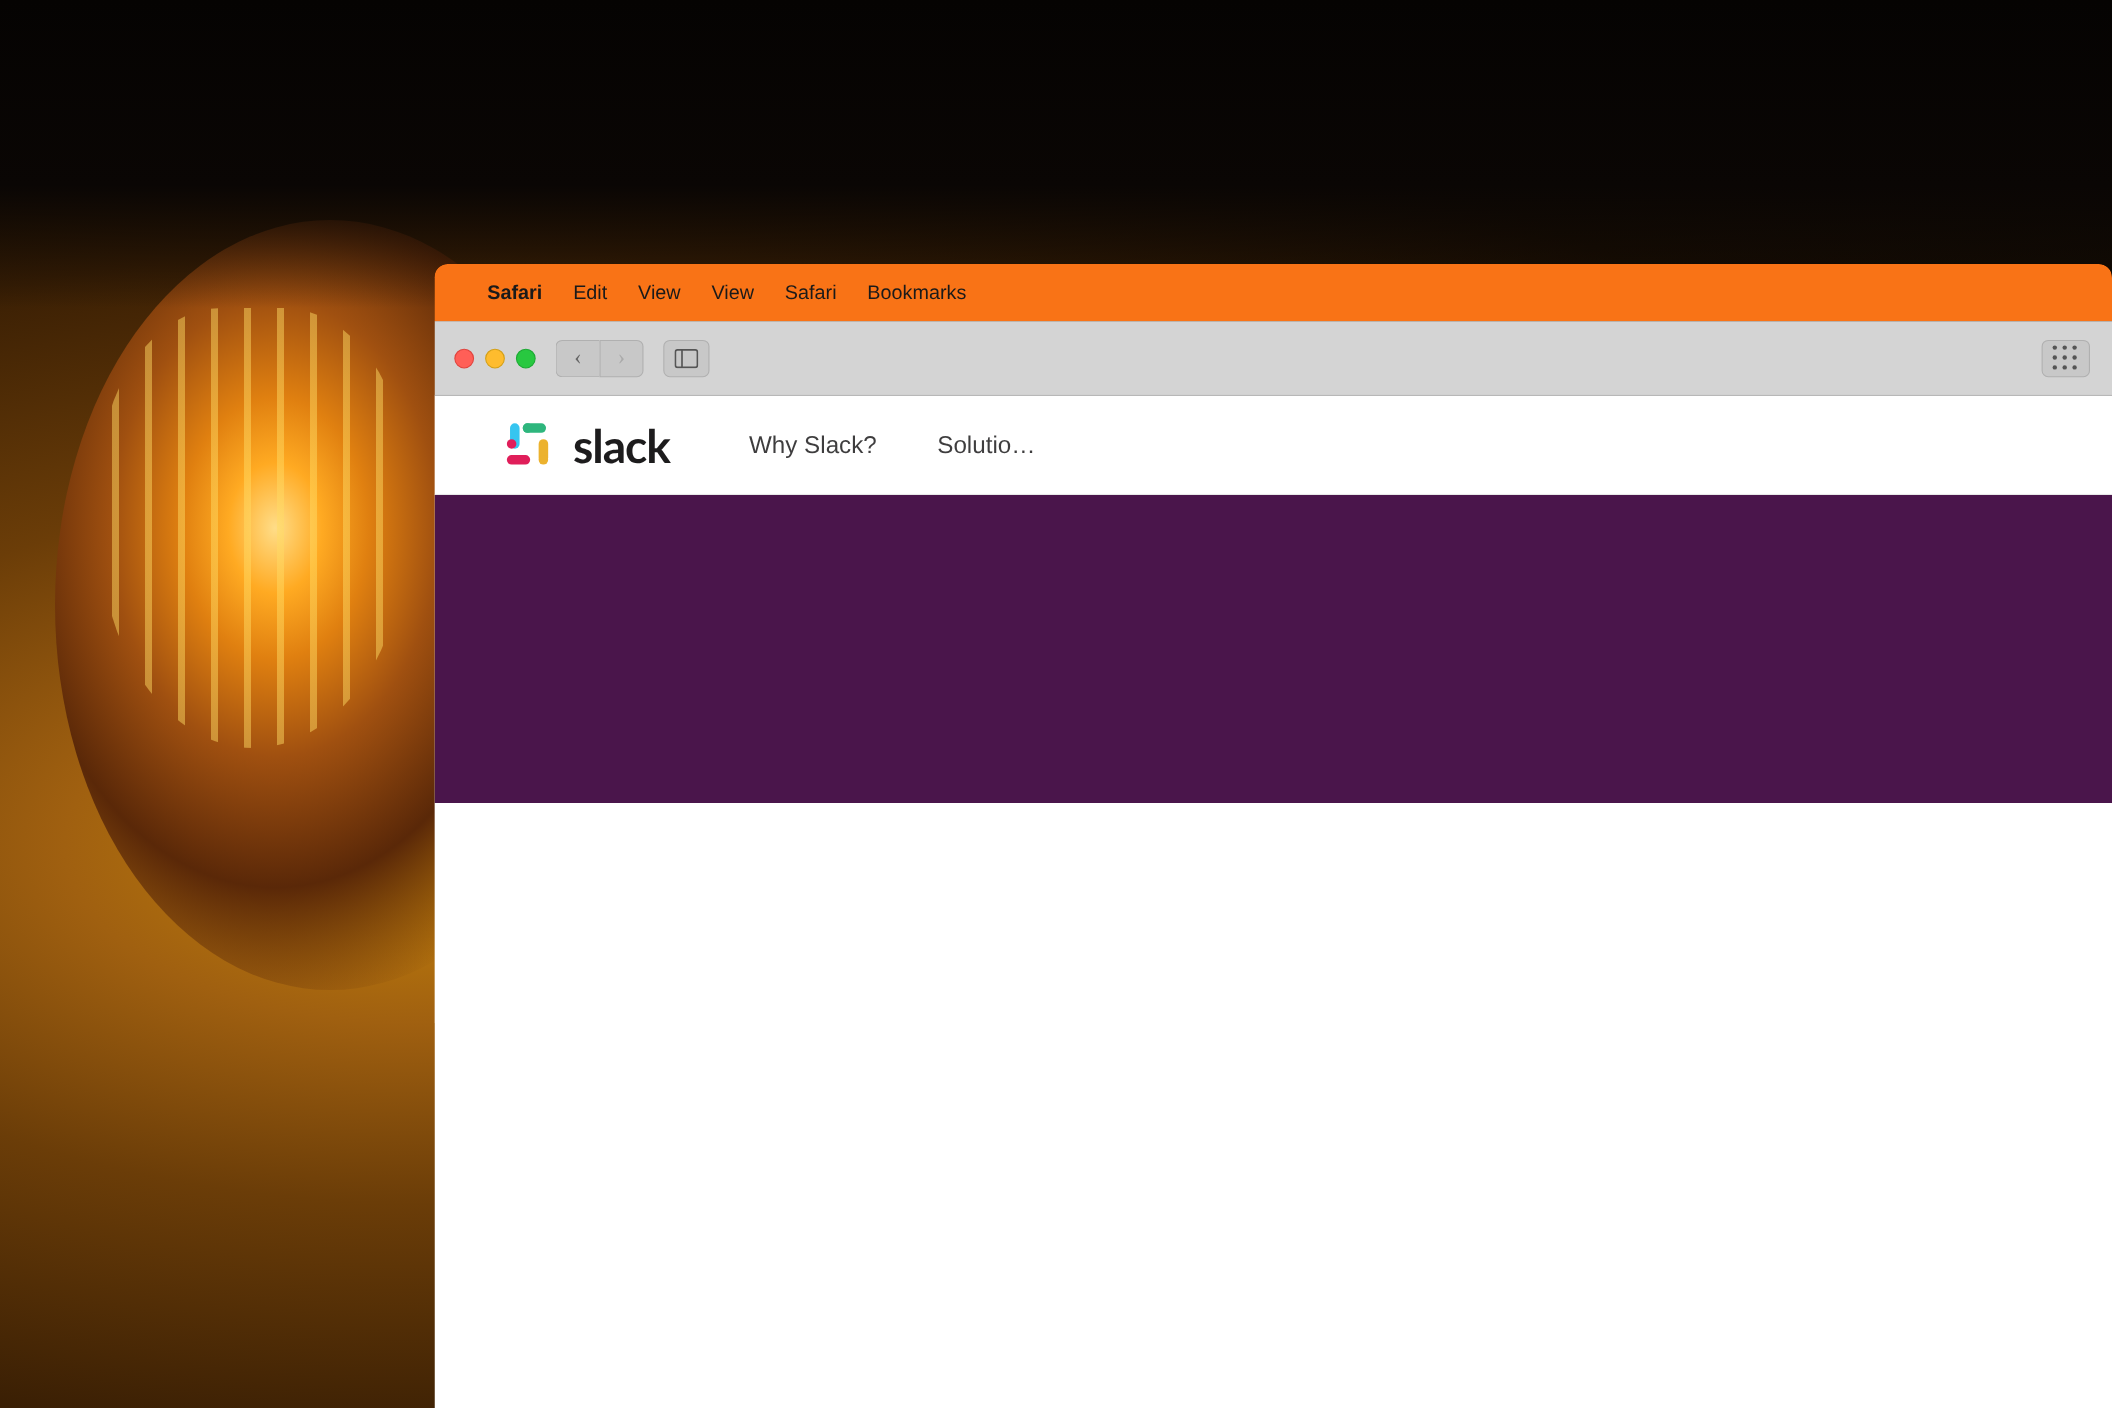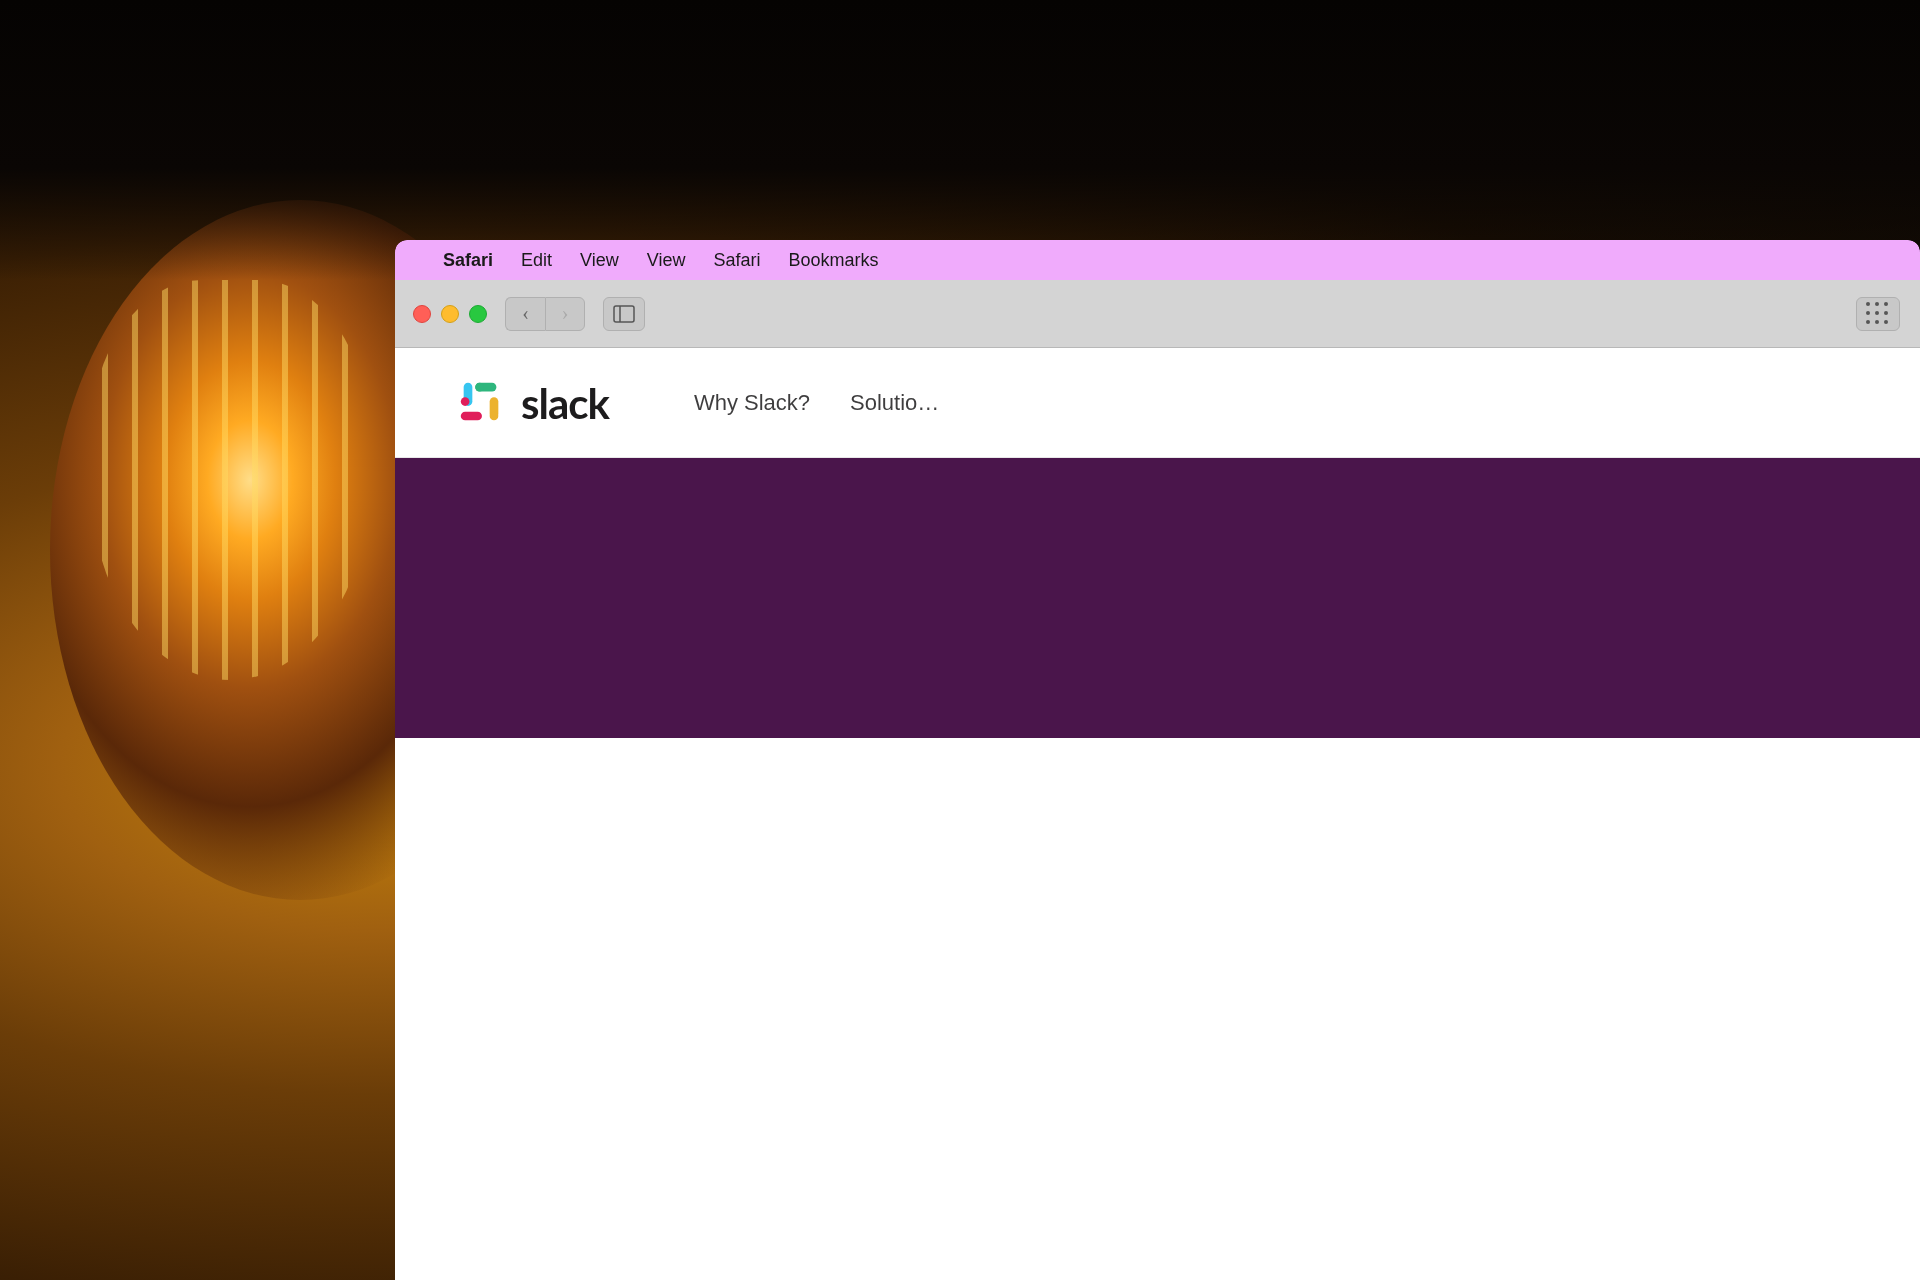--- a/index.html
+++ b/index.html
@@ -66,22 +66,22 @@
       top: 0;
       left: 0;
       right: 0;
       height: 280px;
       background: linear-gradient(to bottom, #050302 0%, #0a0604 60%, transparent 100%);
       z-index: 3;
     }
 
     
     .menu-bar {
-      height: 40px;
-      background: #f0abfc;
+      height: 52px;
+      background: #f97316;
       display: flex;
       align-items: center;
       padding: 0 20px;
       gap: 28px;
       border-radius: 12px 12px 0 0;
     }
 
     .menu-apple {
       font-size: 22px;
       color: #1a1a1a;
@@ -207,21 +207,21 @@
 
     
     .browser-content {
       flex: 1;
       background: #ffffff;
       overflow: hidden;
     }
 
     
     .slack-navbar {
-      height: 110px;
+      height: 90px;
       background: #ffffff;
       display: flex;
       align-items: center;
       padding: 0 60px;
       border-bottom: 1px solid #e8e8e8;
       gap: 50px;
     }
 
     .slack-logo-area {
       display: flex;
@@ -231,22 +231,22 @@
 
     
     .slack-icon {
       width: 52px;
       height: 52px;
       position: relative;
     }
 
     .slack-nav-links {
       display: flex;
-      gap: 40px;
-      margin-left: 35px;
+      gap: 55px;
+      margin-left: 22px;
     }
 
     .slack-nav-link {
       font-family: -apple-system, BlinkMacSystemFont, sans-serif;
       font-size: 22px;
       color: #1d1c1d;
       cursor: pointer;
       white-space: nowrap;
       opacity: 0.85;
     }

